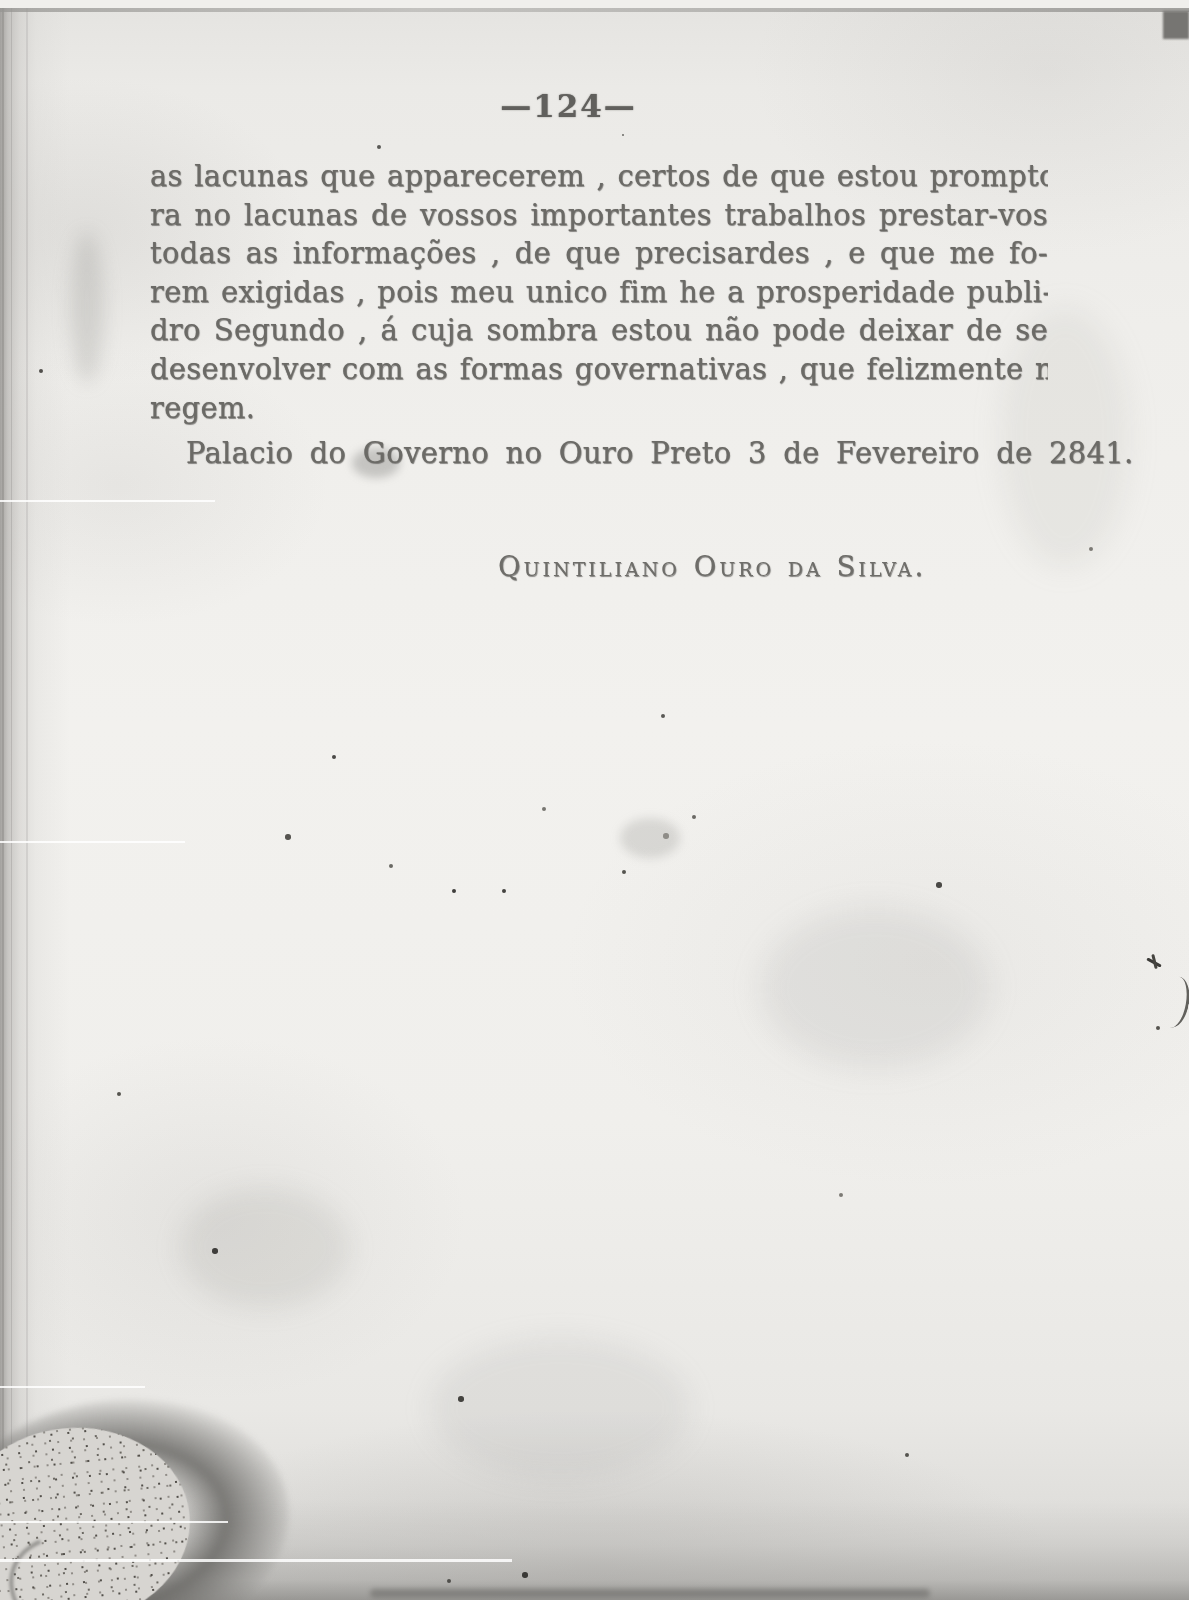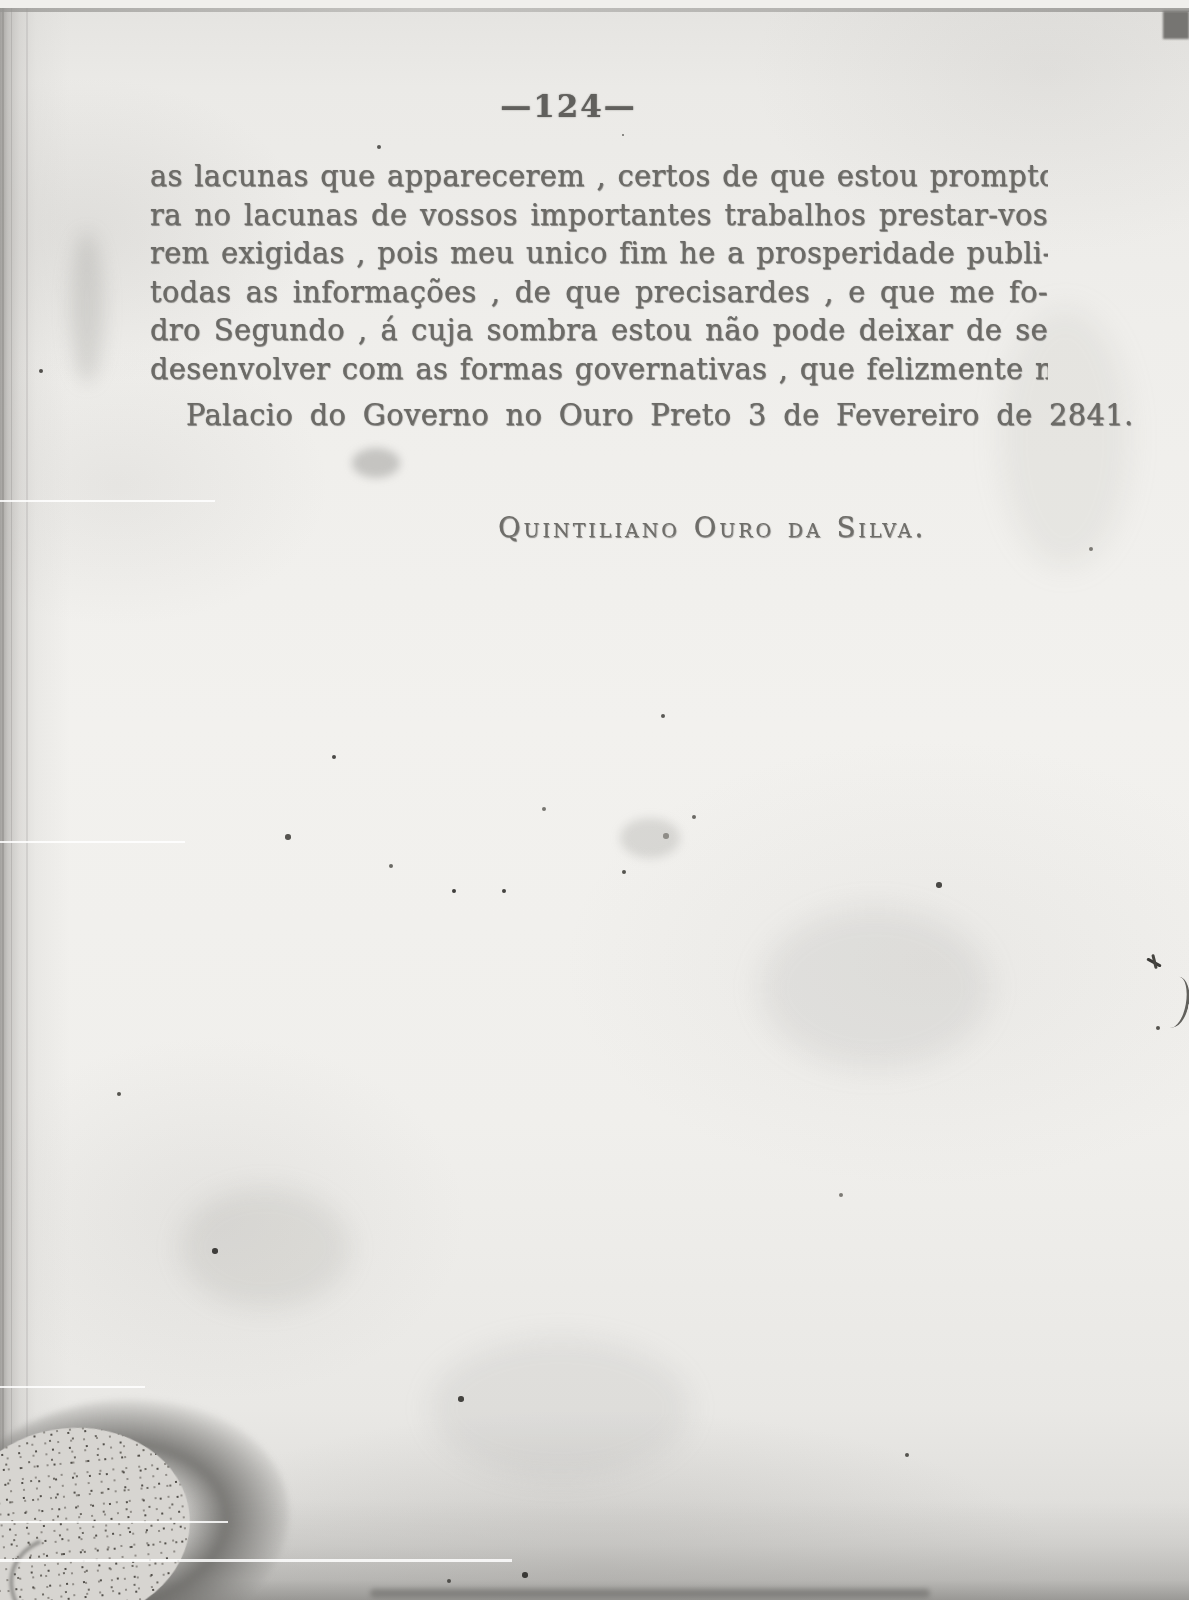--- a/index.html
+++ b/index.html
@@ -180,21 +180,22 @@
   <div class="edge-mark em-a"></div>
   <div class="edge-mark em-b"></div>
   <div class="edge-mark em-c"></div>
   <div class="edge-mark em-d"></div>
 
   <div class="pagenum">—124—</div>
 
   <div class="bodytext">
     <div class="tline">as lacunas que apparecerem , certos de que estou prompto pa-</div>
     <div class="tline">ra no lacunas de vossos importantes trabalhos prestar-vos</div>
+    <div class="tline">todas as informações , de que precisardes , e que me fo-</div>
     <div class="tline">rem exigidas , pois meu unico fim he a prosperidade publi-</div>
-    <div class="tline">todas as informações , de que precisardes , e que me fo-</div>
     <div class="tline">dro Segundo , á cuja sombra estou não pode deixar de se</div>
     <div class="tline">desenvolver com as formas governativas , que felizmente nos</div>
+    <div class="tline last">regem.</div>
     <div class="dateline">Palacio do Governo no Ouro Preto 3 de Fevereiro de 2841.</div>
     <div class="signature">Quintiliano Ouro da Silva.</div>
   </div>
 
 </div>
 
 </body></html>

